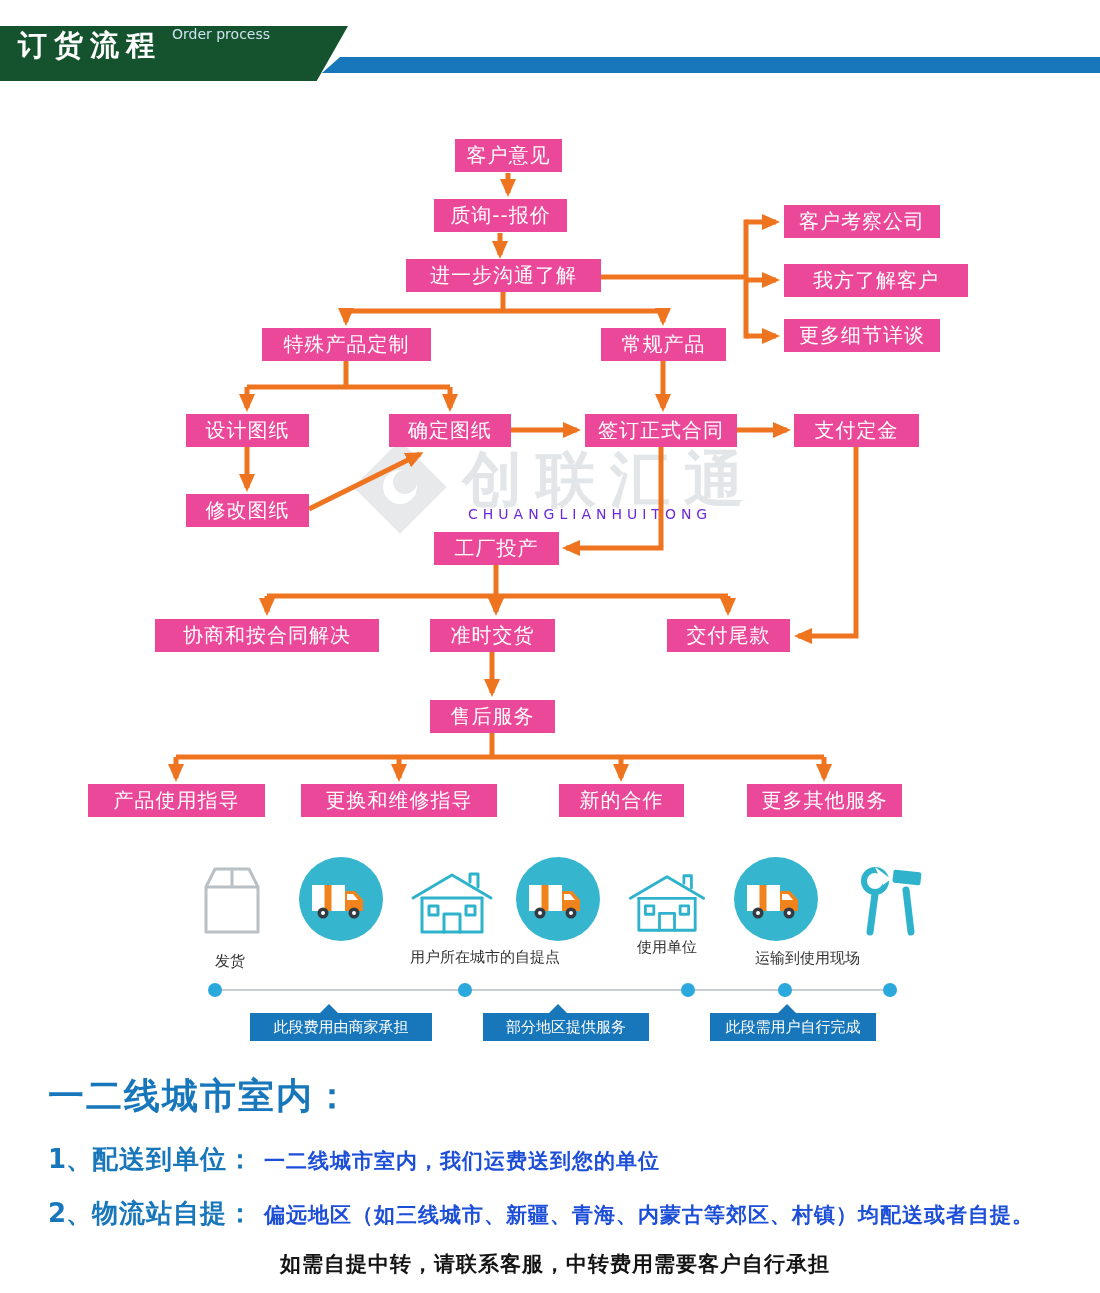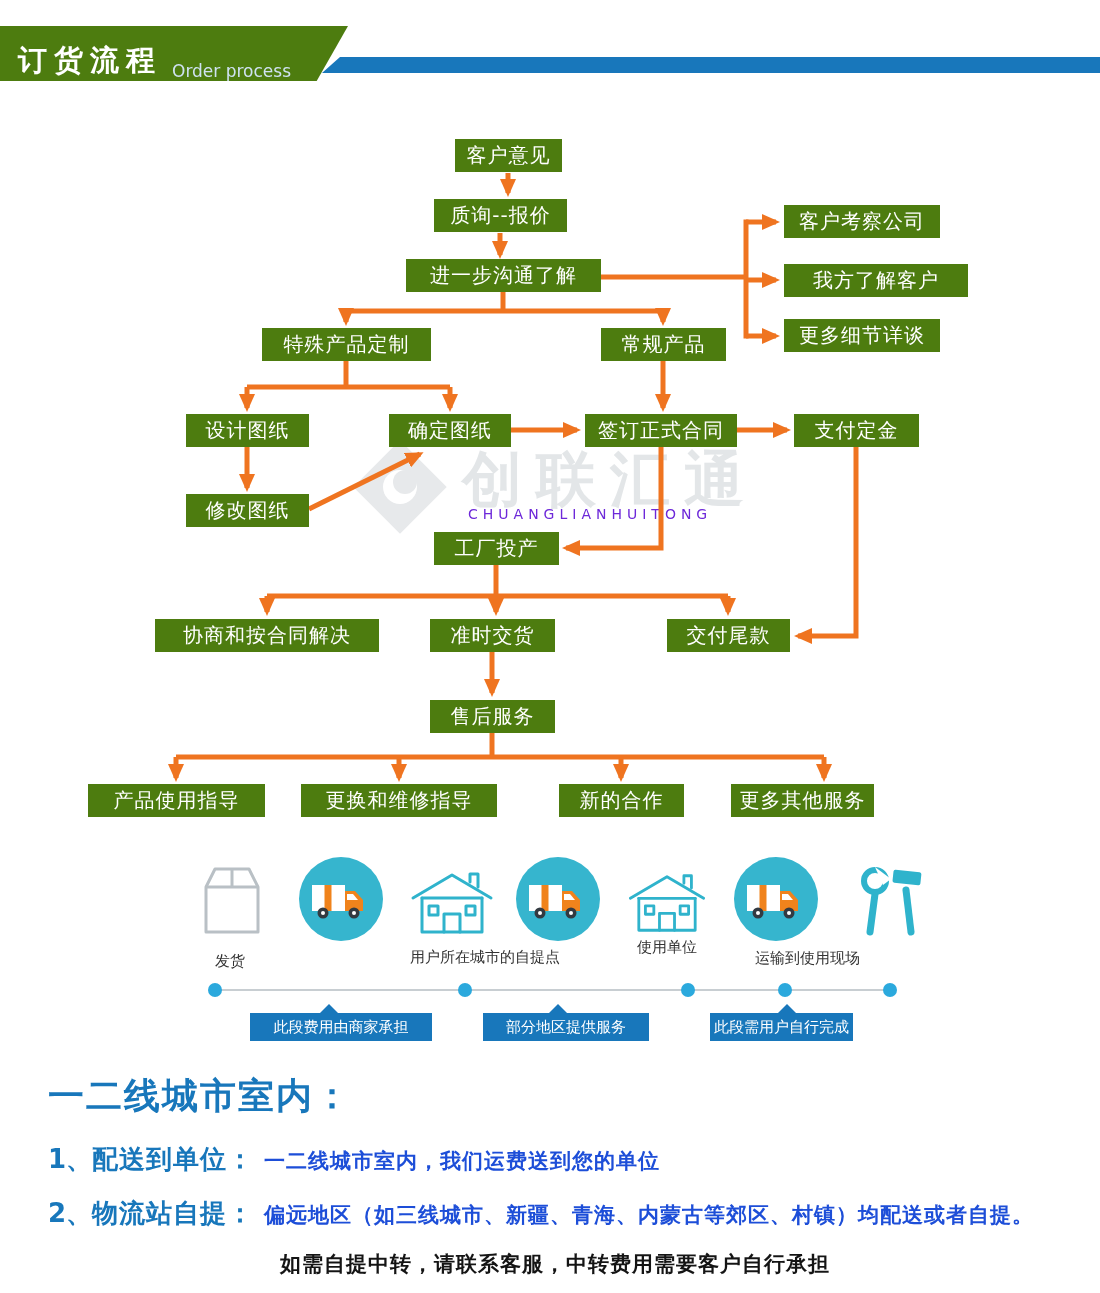--- a/index.html
+++ b/index.html
@@ -1,34 +1,34 @@
 <!DOCTYPE html>
 <html><head>
 <meta charset="utf-8">
 <style>
   *{margin:0;padding:0;box-sizing:border-box}
   html,body{width:1100px;height:1293px}
   body{position:relative;background:#fff;font-family:"DejaVu Sans","Liberation Sans",sans-serif;overflow:hidden}
 
   
-  .header-block{position:absolute;left:0;top:26px;width:348px;height:55px;background:#4d7c0f;
-    clip-path:polygon(0 0,100% 0,91% 100%,0 100%);display:flex;align-items:flex-end;z-index:5}
+  .header-block{position:absolute;left:0;top:26px;width:348px;height:55px;background:#14532d;
+    clip-path:polygon(0 0,100% 0,91% 100%,0 100%);display:flex;align-items:flex-start;z-index:5}
   .header-title{color:#fff;font-size:29px;font-weight:bold;letter-spacing:7px;padding-left:18px;white-space:nowrap}
-  .header-sub{color:#cfe2f2;font-size:17px;margin-left:10px;margin-top:32px;white-space:nowrap}
+  .header-sub{color:#cfe2f2;font-size:14px;margin-left:10px;margin-top:0;white-space:nowrap}
   .header-bar{position:absolute;left:322px;top:57px;width:778px;height:16px;background:#1877bb;
     clip-path:polygon(18px 0,100% 0,100% 100%,0 100%);z-index:4}
 
   
   .wm{position:absolute;z-index:1}
   .wm-text{left:462px;top:440px;font-size:60px;font-weight:bold;color:#e3e6e8;letter-spacing:14px;white-space:nowrap}
   .wm-sub{left:468px;top:506px;font-size:14px;font-weight:normal;color:#6d28d9;letter-spacing:5px;white-space:nowrap}
 
   
   .arrows{position:absolute;left:0;top:0;z-index:2;pointer-events:none}
-  .node{position:absolute;height:33px;line-height:33px;background:#4d7c0f;color:#fff;text-align:center;
+  .node{position:absolute;height:33px;line-height:33px;background:#ec4899;color:#fff;text-align:center;
     font-size:20px;font-weight:500;letter-spacing:1px;z-index:3;white-space:nowrap}
 
   
   .icon{position:absolute;z-index:3}
   .icon-label{position:absolute;font-size:15px;color:#333;font-weight:500;text-align:center;z-index:3;white-space:nowrap}
 
   
   .tl-line{position:absolute;left:213px;top:989px;width:677px;height:2px;background:#c8ced2;z-index:2}
   .dot{position:absolute;width:14px;height:14px;border-radius:50%;background:#2ba9dd;z-index:3}
   .segment{position:absolute;height:28px;line-height:28px;background:#1877bb;color:#fff;font-size:15px;
@@ -121,21 +121,21 @@
 <div class="node" style="left:794px;top:414px;width:125px">支付定金</div>
 <div class="node" style="left:186px;top:494px;width:123px">修改图纸</div>
 <div class="node" style="left:434px;top:532px;width:125px">工厂投产</div>
 <div class="node" style="left:155px;top:619px;width:224px">协商和按合同解决</div>
 <div class="node" style="left:430px;top:619px;width:125px">准时交货</div>
 <div class="node" style="left:667px;top:619px;width:123px">交付尾款</div>
 <div class="node" style="left:430px;top:700px;width:125px">售后服务</div>
 <div class="node" style="left:88px;top:784px;width:177px">产品使用指导</div>
 <div class="node" style="left:301px;top:784px;width:196px">更换和维修指导</div>
 <div class="node" style="left:559px;top:784px;width:125px">新的合作</div>
-<div class="node" style="left:731px;top:784px;width:143px">更多其他服务</div>
+<div class="node" style="left:747px;top:784px;width:155px">更多其他服务</div>
 
 <svg class="icon" style="left:196px;top:860px" width="72" height="78" viewBox="0 0 72 78">
   <g stroke="#b9c0c5" stroke-width="3" fill="none" stroke-linejoin="round">
     <path d="M10,27 L10,72 L62,72 L62,27 Z"></path>
     <path d="M10,27 L19,9 L53,9 L62,27"></path>
     <path d="M36,9 L36,27"></path>
   </g>
 </svg>
 
 <svg class="icon" style="left:298px;top:856px" width="86" height="86" viewBox="0 0 86 86">
@@ -221,21 +221,21 @@
 <div class="dot" style="left:883px;top:983px"></div>
 
 <div class="segment" style="left:250px;top:1013px;width:182px">
   <span class="notch" style="left:70px"></span>
   <span>此段费用由商家承担</span>
 </div>
 <div class="segment" style="left:483px;top:1013px;width:166px">
   <span class="notch" style="left:66px"></span>
   <span>部分地区提供服务</span>
 </div>
-<div class="segment" style="left:710px;top:1013px;width:143px">
+<div class="segment" style="left:710px;top:1013px;width:166px">
   <span class="notch" style="left:68px"></span>
   <span>此段需用户自行完成</span>
 </div>
 
 <div class="rm-title">一二线城市室内：</div>
 
 <div class="rm-item" style="left:48px;top:1142px">
   <span class="rm-num">1、</span>
   <span class="rm-label">配送到单位：</span>
   <span class="rm-text">一二线城市室内，我们运费送到您的单位</span>

